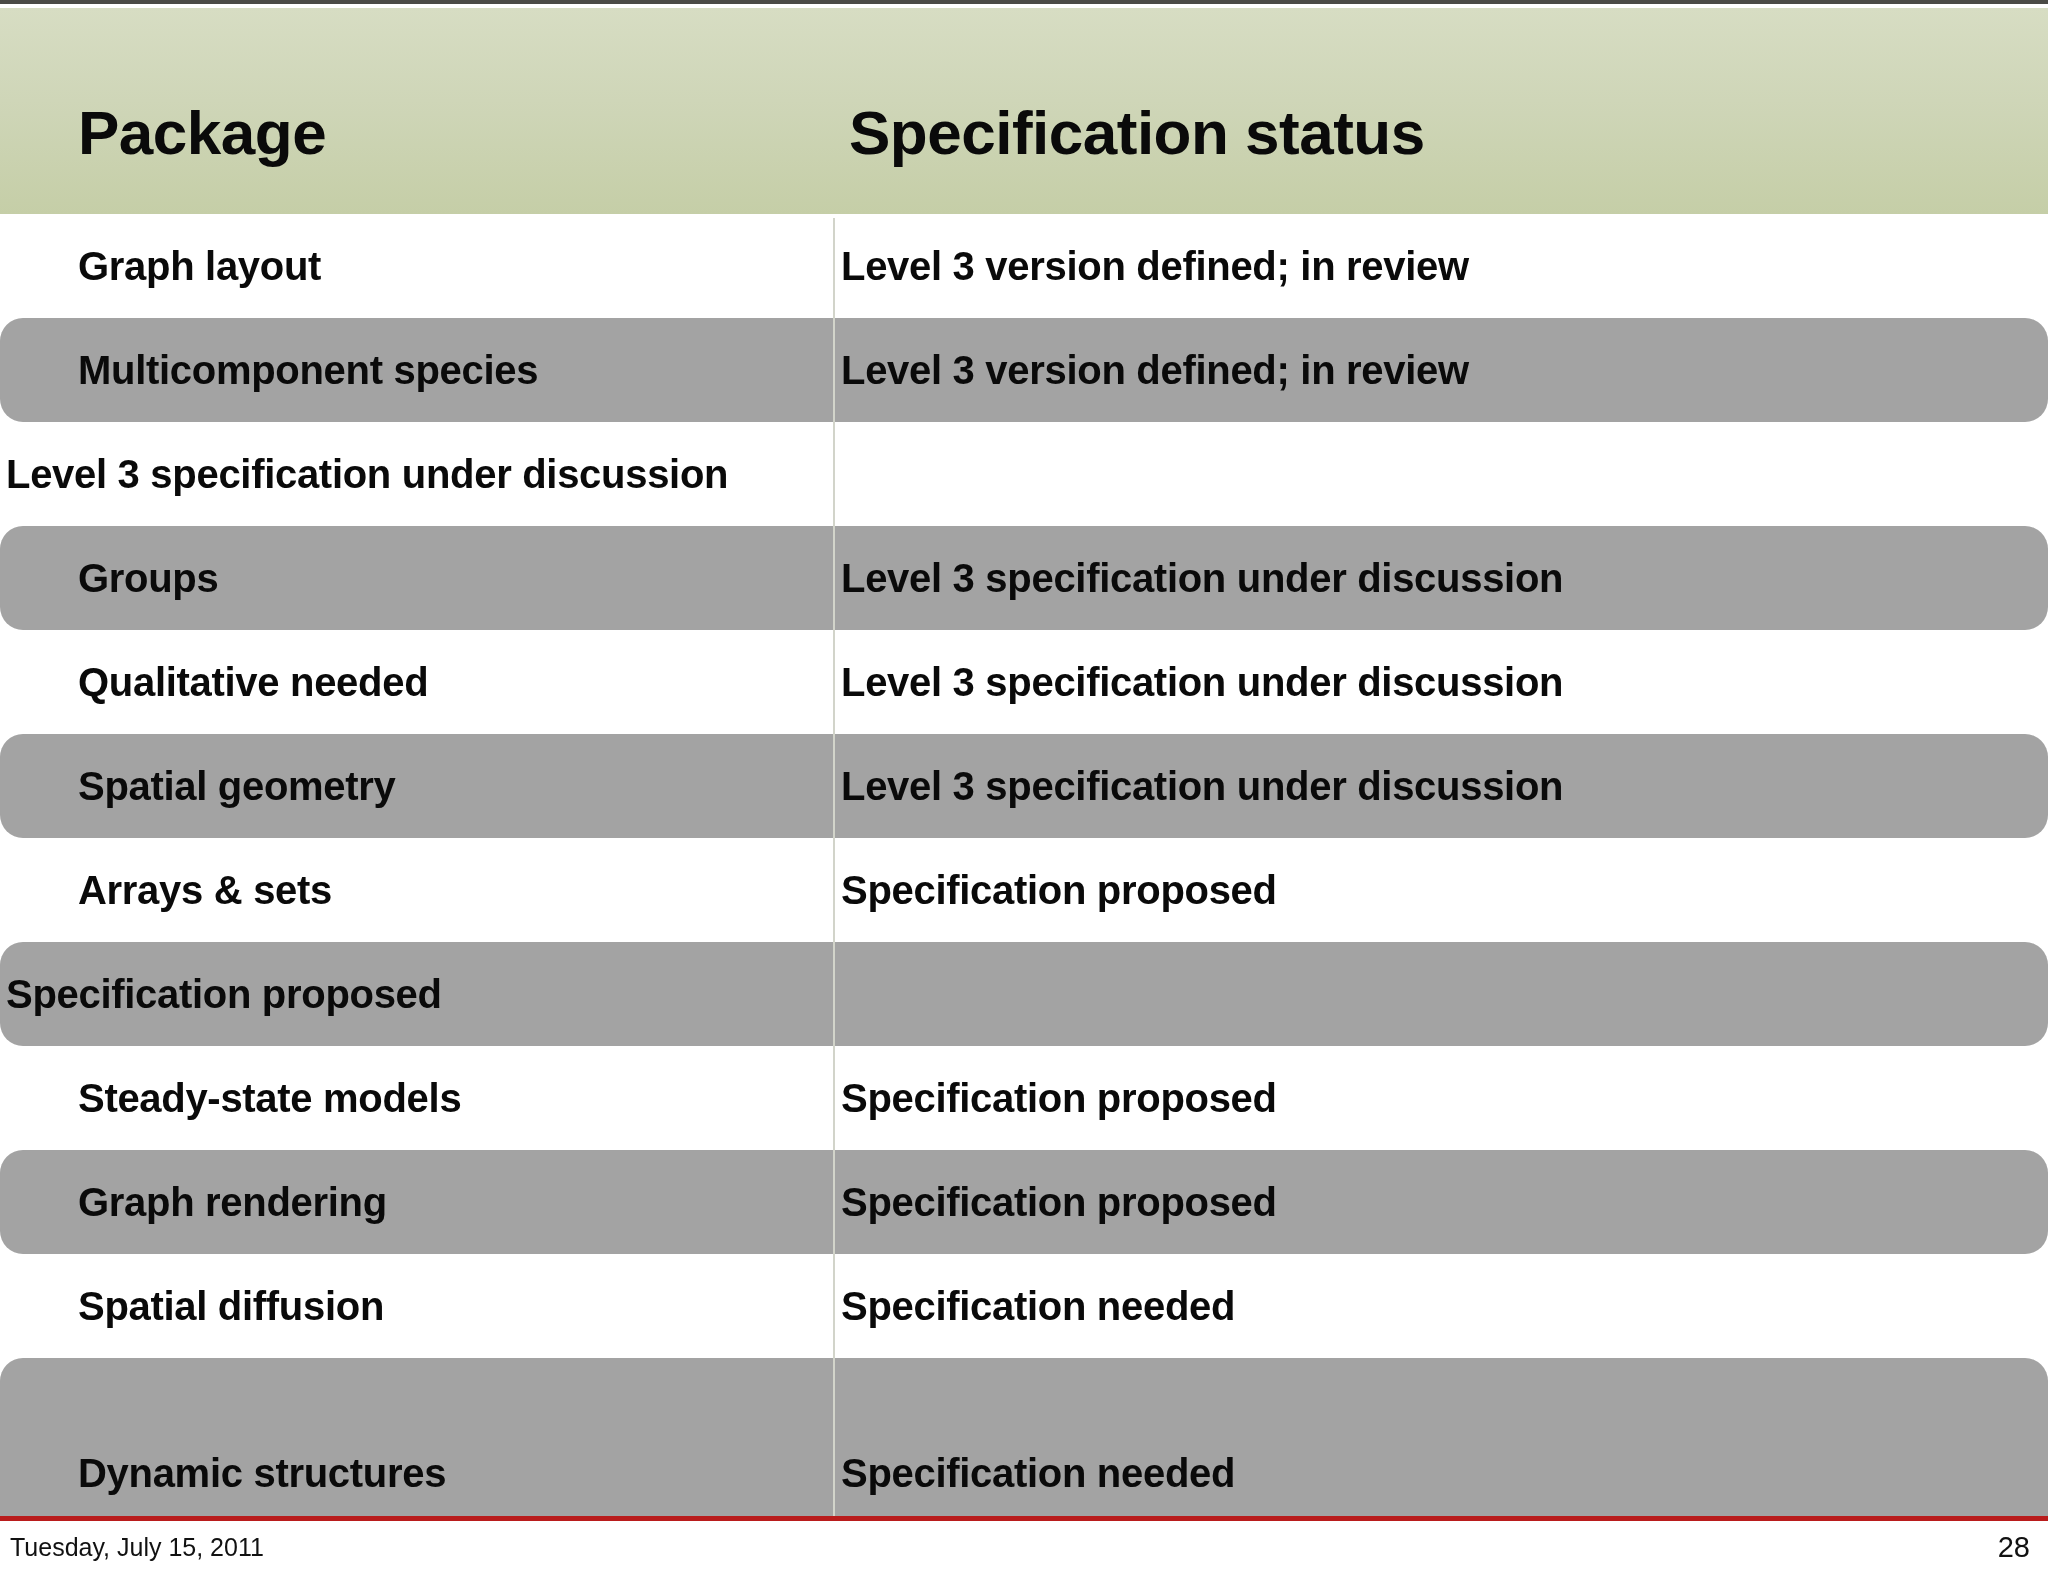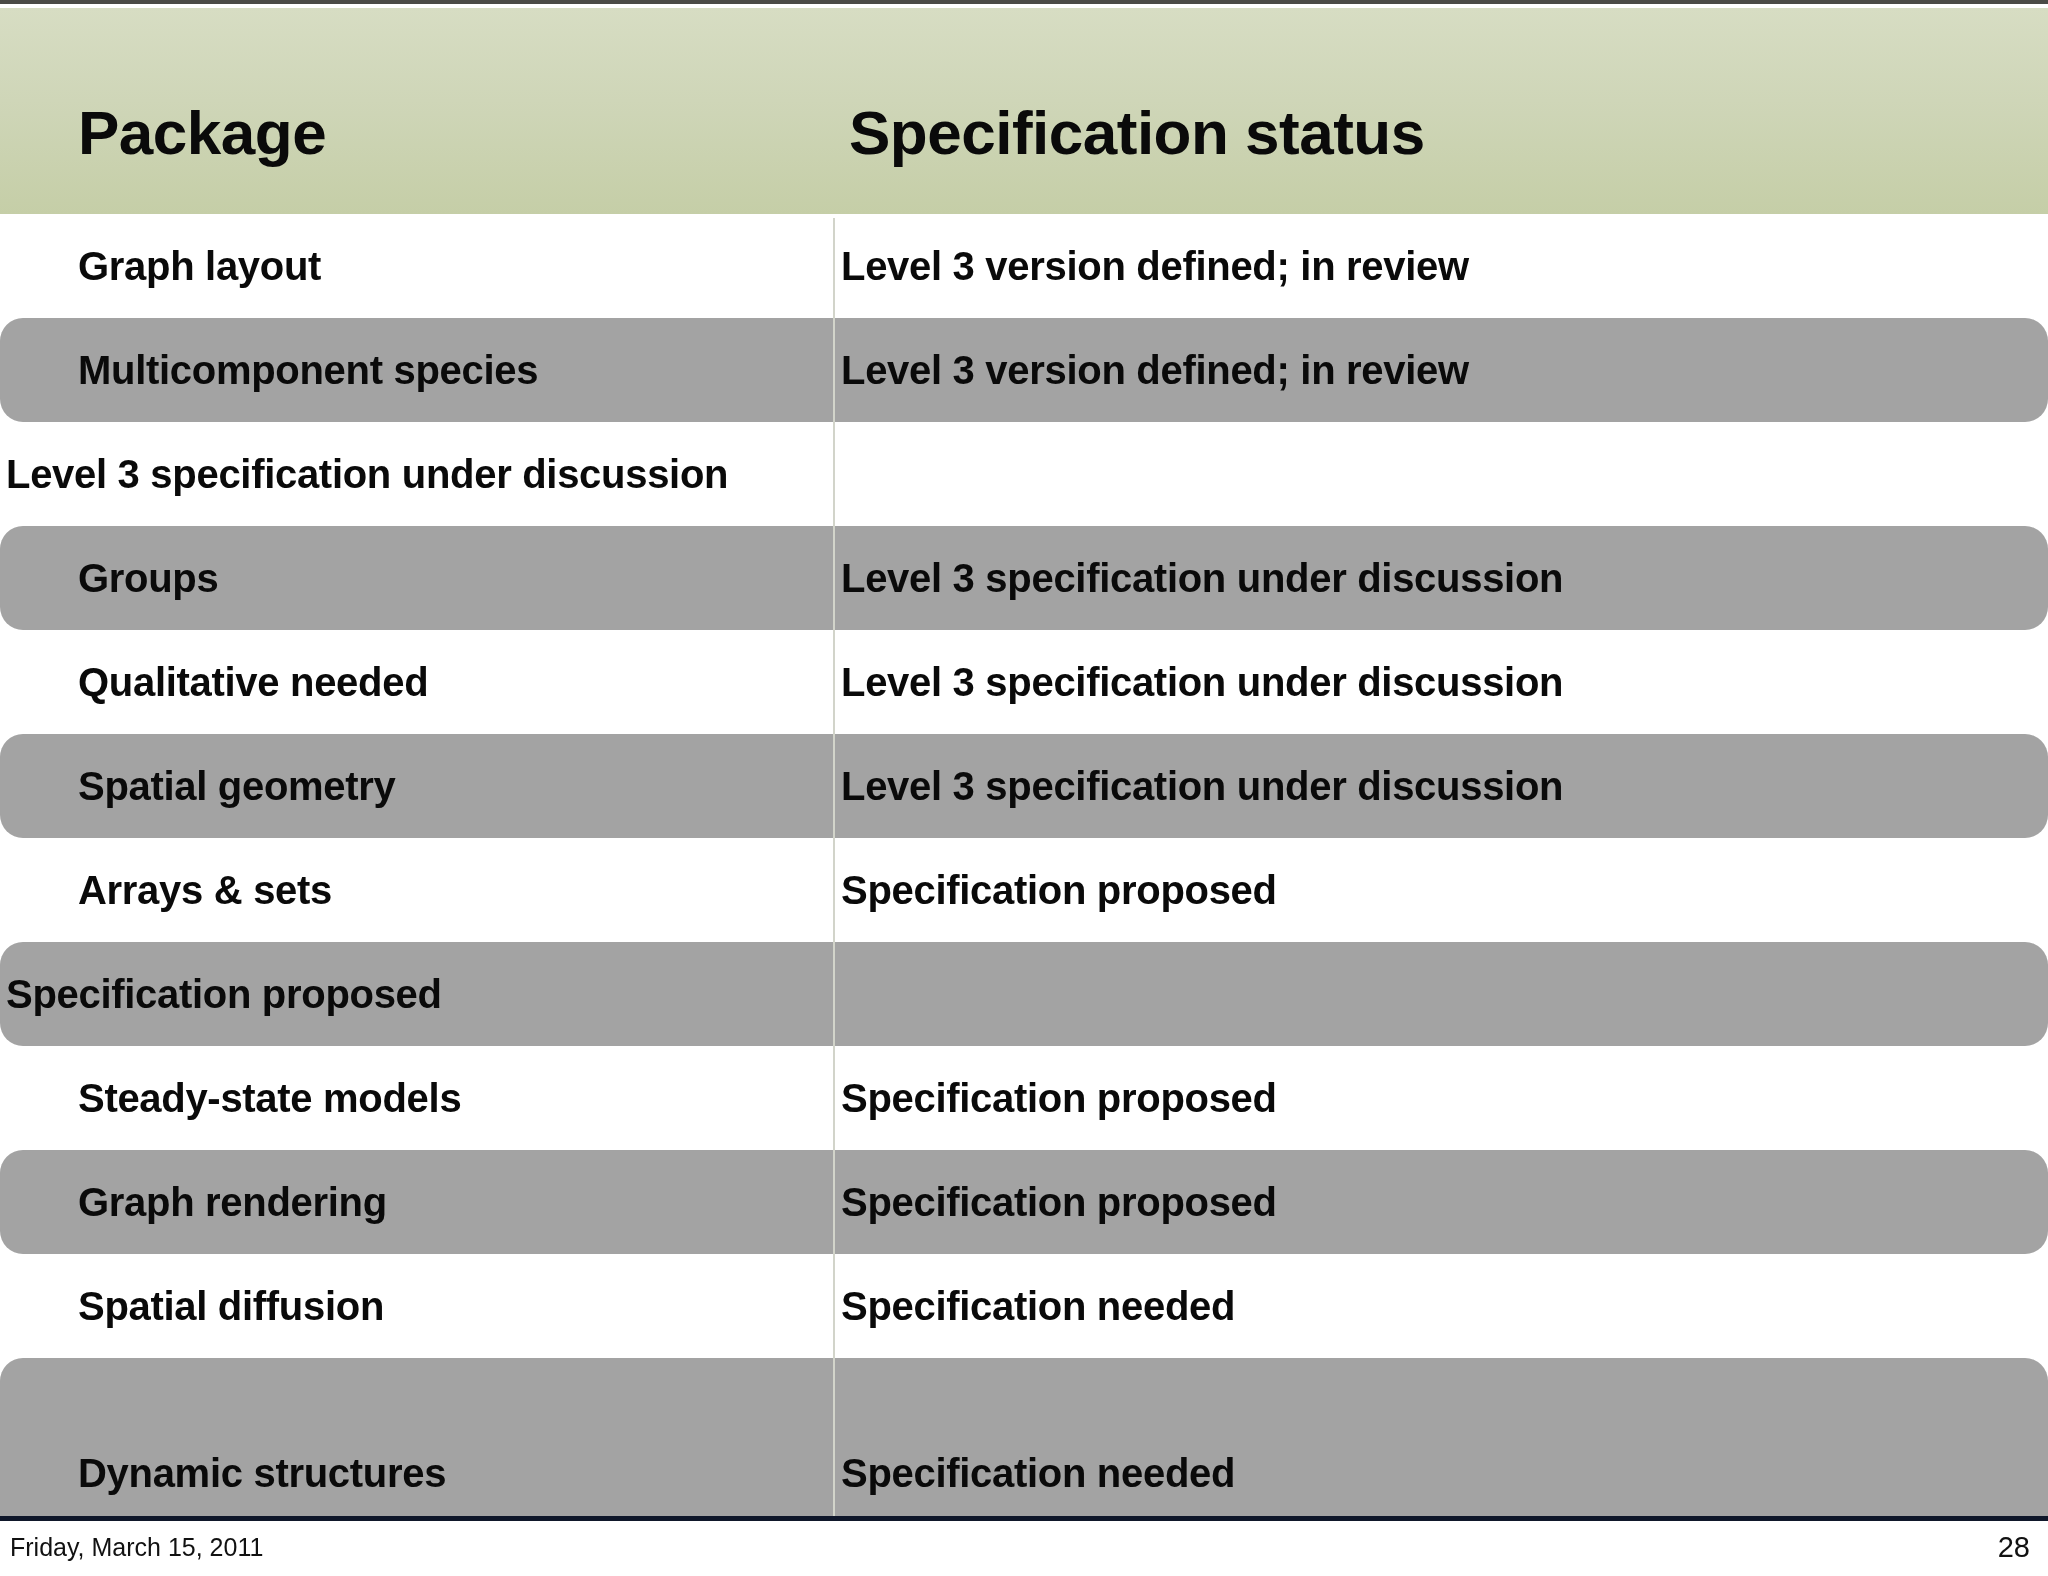--- a/index.html
+++ b/index.html
@@ -16,21 +16,21 @@
 
   
   .slide {
     position: absolute;
     left: 0;
     top: 0;
     width: 2048px;
     height: 1521px;
     box-sizing: border-box;
     border-top: 4px solid #4a4a46;
-    border-bottom: 5px solid #0f172a;
+    border-bottom: 5px solid #b91c1c;
     background: #ffffff;
     overflow: hidden;
   }
 
   
   .tbl {
     position: absolute;
     left: 0;
     top: 4px;
     width: 2048px;
@@ -217,15 +217,15 @@
       <div class="cell c-status">Specification needed</div>
     </div>
 
     <div class="divider"></div>
   </div>
 
 
 </div>
 
 <div class="footer">
-  <div class="footer-date">Friday, March 15, 2011</div>
+  <div class="footer-date">Tuesday, July 15, 2011</div>
   <div class="footer-page">28</div>
 </div>
 
 </body></html>

